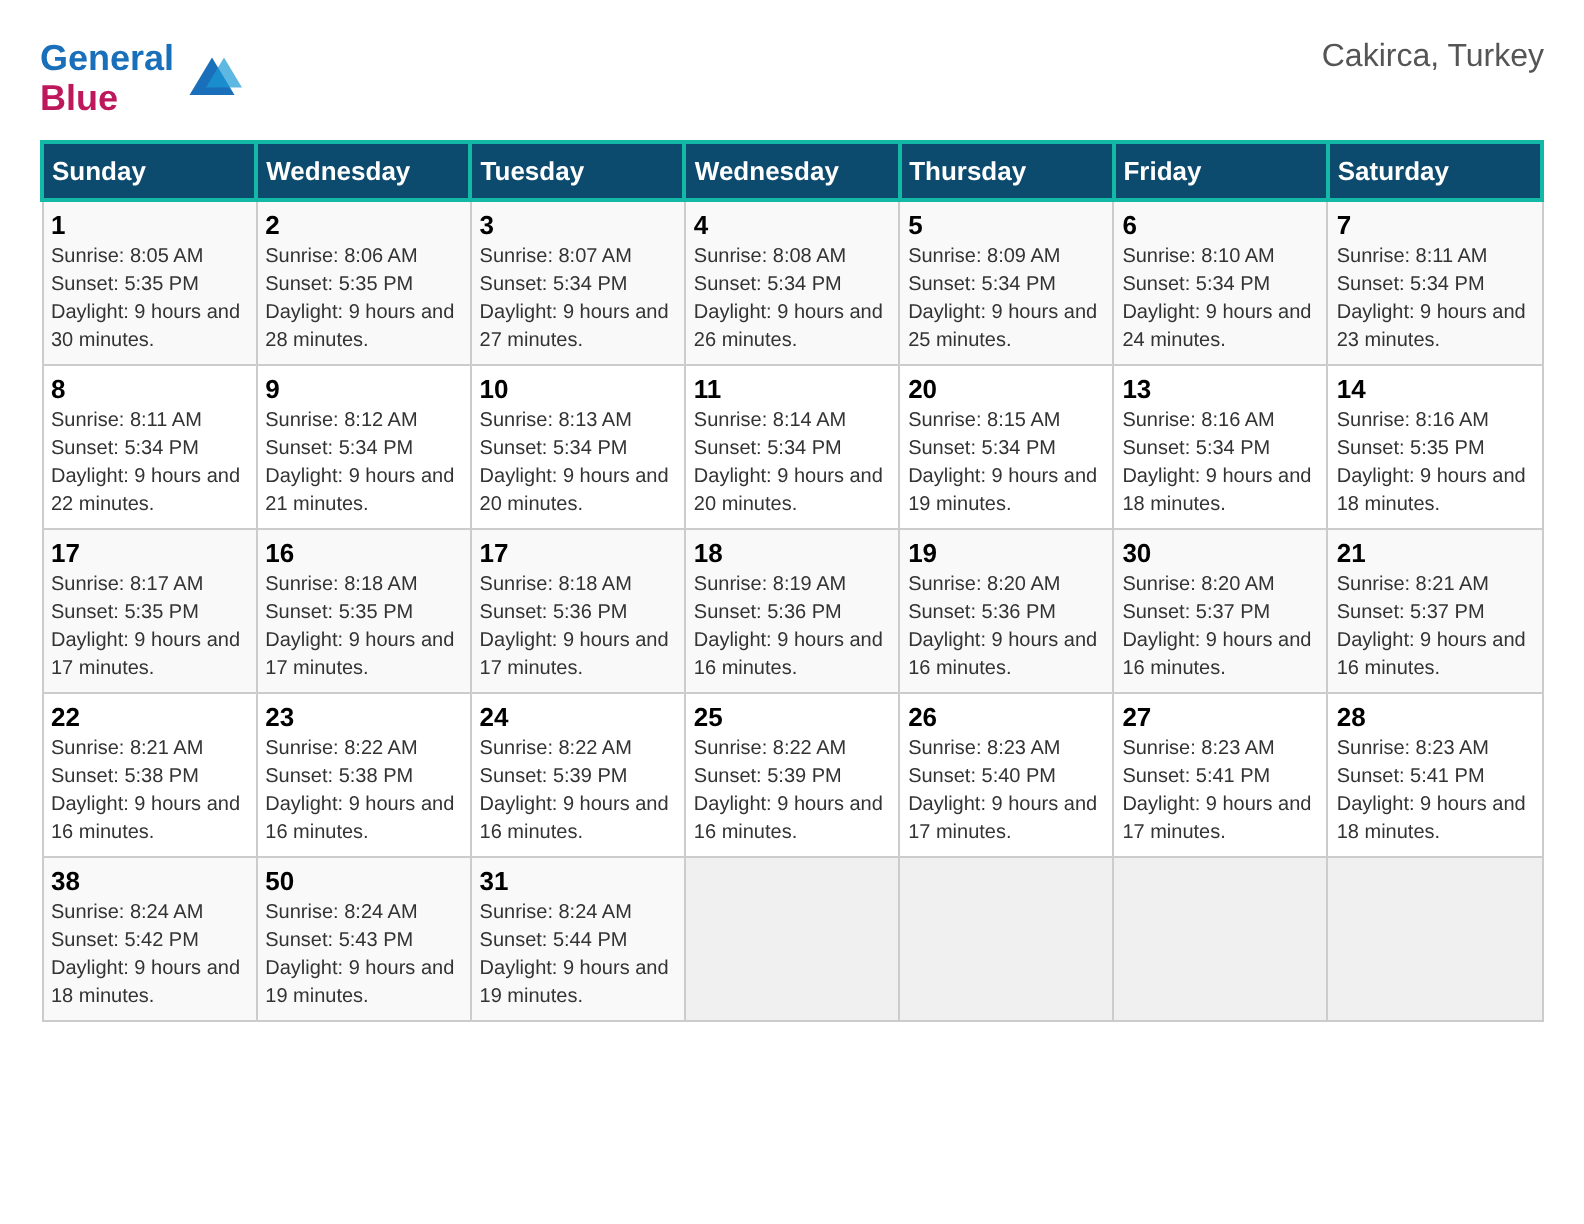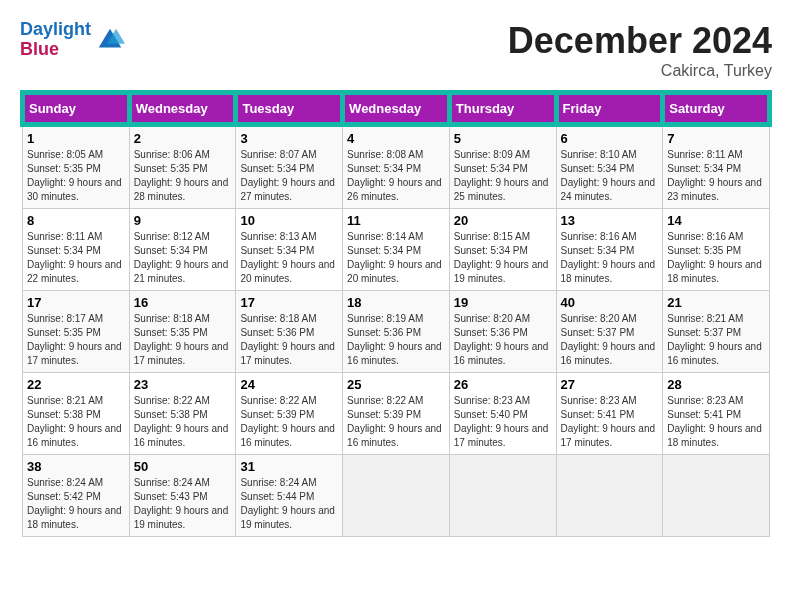--- a/index.html
+++ b/index.html
@@ -45,27 +45,27 @@
     .location {
       font-size: 16px;
       color: #555;
     }
     table {
       width: 100%;
       border-collapse: collapse;
       font-size: 11px;
     }
     thead th {
-      background: #a21caf;
+      background: #0c4a6e;
       color: #fff;
       padding: 6px 4px;
       text-align: left;
       font-size: 13px;
       font-weight: bold;
-      border: 5px solid #14b8a6;
+      border: 2px solid #14b8a6;
     }
     tbody td {
       border: 1px solid #ccc;
       vertical-align: top;
       padding: 4px;
       width: calc(100% / 7);
       min-height: 80px;
       background: #fff;
     }
     tbody tr:nth-child(odd) td {
@@ -89,30 +89,29 @@
       background: #f0f0f0 !important;
     }
   </style>
 </head>
 <body>
 
 <div class="header">
   <div class="logo">
     <div>
       <div class="logo-text">
-        <span>Daylight</span><br><span style="color:#be185d;">Blue</span>
+        <span>General</span><br><span style="color:#be185d;">Blue</span>
       </div>
     </div>
     <svg class="logo-icon" viewBox="0 0 40 40">
       <polygon points="20,5 35,30 5,30" fill="#1a6fba"></polygon>
       <polygon points="28,5 40,25 16,25" fill="#1a9ad6" opacity="0.7"></polygon>
     </svg>
   </div>
   <div class="title-block">
-    <div class="month-title">December 2024</div>
     <div class="location">Cakirca, Turkey</div>
   </div>
 </div>
 
 <table>
   <thead>
     <tr>
       <th>Sunday</th>
       <th>Wednesday</th>
       <th>Tuesday</th>
@@ -140,21 +139,21 @@
         <td><span class="day-num">20</span><span class="day-info">Sunrise: 8:15 AM<br>Sunset: 5:34 PM<br>Daylight: 9 hours and 19 minutes.</span></td>
         <td><span class="day-num">13</span><span class="day-info">Sunrise: 8:16 AM<br>Sunset: 5:34 PM<br>Daylight: 9 hours and 18 minutes.</span></td>
         <td><span class="day-num">14</span><span class="day-info">Sunrise: 8:16 AM<br>Sunset: 5:35 PM<br>Daylight: 9 hours and 18 minutes.</span></td>
       </tr>
       <tr>
         <td><span class="day-num">17</span><span class="day-info">Sunrise: 8:17 AM<br>Sunset: 5:35 PM<br>Daylight: 9 hours and 17 minutes.</span></td>
         <td><span class="day-num">16</span><span class="day-info">Sunrise: 8:18 AM<br>Sunset: 5:35 PM<br>Daylight: 9 hours and 17 minutes.</span></td>
         <td><span class="day-num">17</span><span class="day-info">Sunrise: 8:18 AM<br>Sunset: 5:36 PM<br>Daylight: 9 hours and 17 minutes.</span></td>
         <td><span class="day-num">18</span><span class="day-info">Sunrise: 8:19 AM<br>Sunset: 5:36 PM<br>Daylight: 9 hours and 16 minutes.</span></td>
         <td><span class="day-num">19</span><span class="day-info">Sunrise: 8:20 AM<br>Sunset: 5:36 PM<br>Daylight: 9 hours and 16 minutes.</span></td>
-        <td><span class="day-num">40</span><span class="day-info">Sunrise: 8:20 AM<br>Sunset: 5:37 PM<br>Daylight: 9 hours and 16 minutes.</span></td>
+        <td><span class="day-num">30</span><span class="day-info">Sunrise: 8:20 AM<br>Sunset: 5:37 PM<br>Daylight: 9 hours and 16 minutes.</span></td>
         <td><span class="day-num">21</span><span class="day-info">Sunrise: 8:21 AM<br>Sunset: 5:37 PM<br>Daylight: 9 hours and 16 minutes.</span></td>
       </tr>
       <tr>
         <td><span class="day-num">22</span><span class="day-info">Sunrise: 8:21 AM<br>Sunset: 5:38 PM<br>Daylight: 9 hours and 16 minutes.</span></td>
         <td><span class="day-num">23</span><span class="day-info">Sunrise: 8:22 AM<br>Sunset: 5:38 PM<br>Daylight: 9 hours and 16 minutes.</span></td>
         <td><span class="day-num">24</span><span class="day-info">Sunrise: 8:22 AM<br>Sunset: 5:39 PM<br>Daylight: 9 hours and 16 minutes.</span></td>
         <td><span class="day-num">25</span><span class="day-info">Sunrise: 8:22 AM<br>Sunset: 5:39 PM<br>Daylight: 9 hours and 16 minutes.</span></td>
         <td><span class="day-num">26</span><span class="day-info">Sunrise: 8:23 AM<br>Sunset: 5:40 PM<br>Daylight: 9 hours and 17 minutes.</span></td>
         <td><span class="day-num">27</span><span class="day-info">Sunrise: 8:23 AM<br>Sunset: 5:41 PM<br>Daylight: 9 hours and 17 minutes.</span></td>
         <td><span class="day-num">28</span><span class="day-info">Sunrise: 8:23 AM<br>Sunset: 5:41 PM<br>Daylight: 9 hours and 18 minutes.</span></td>

